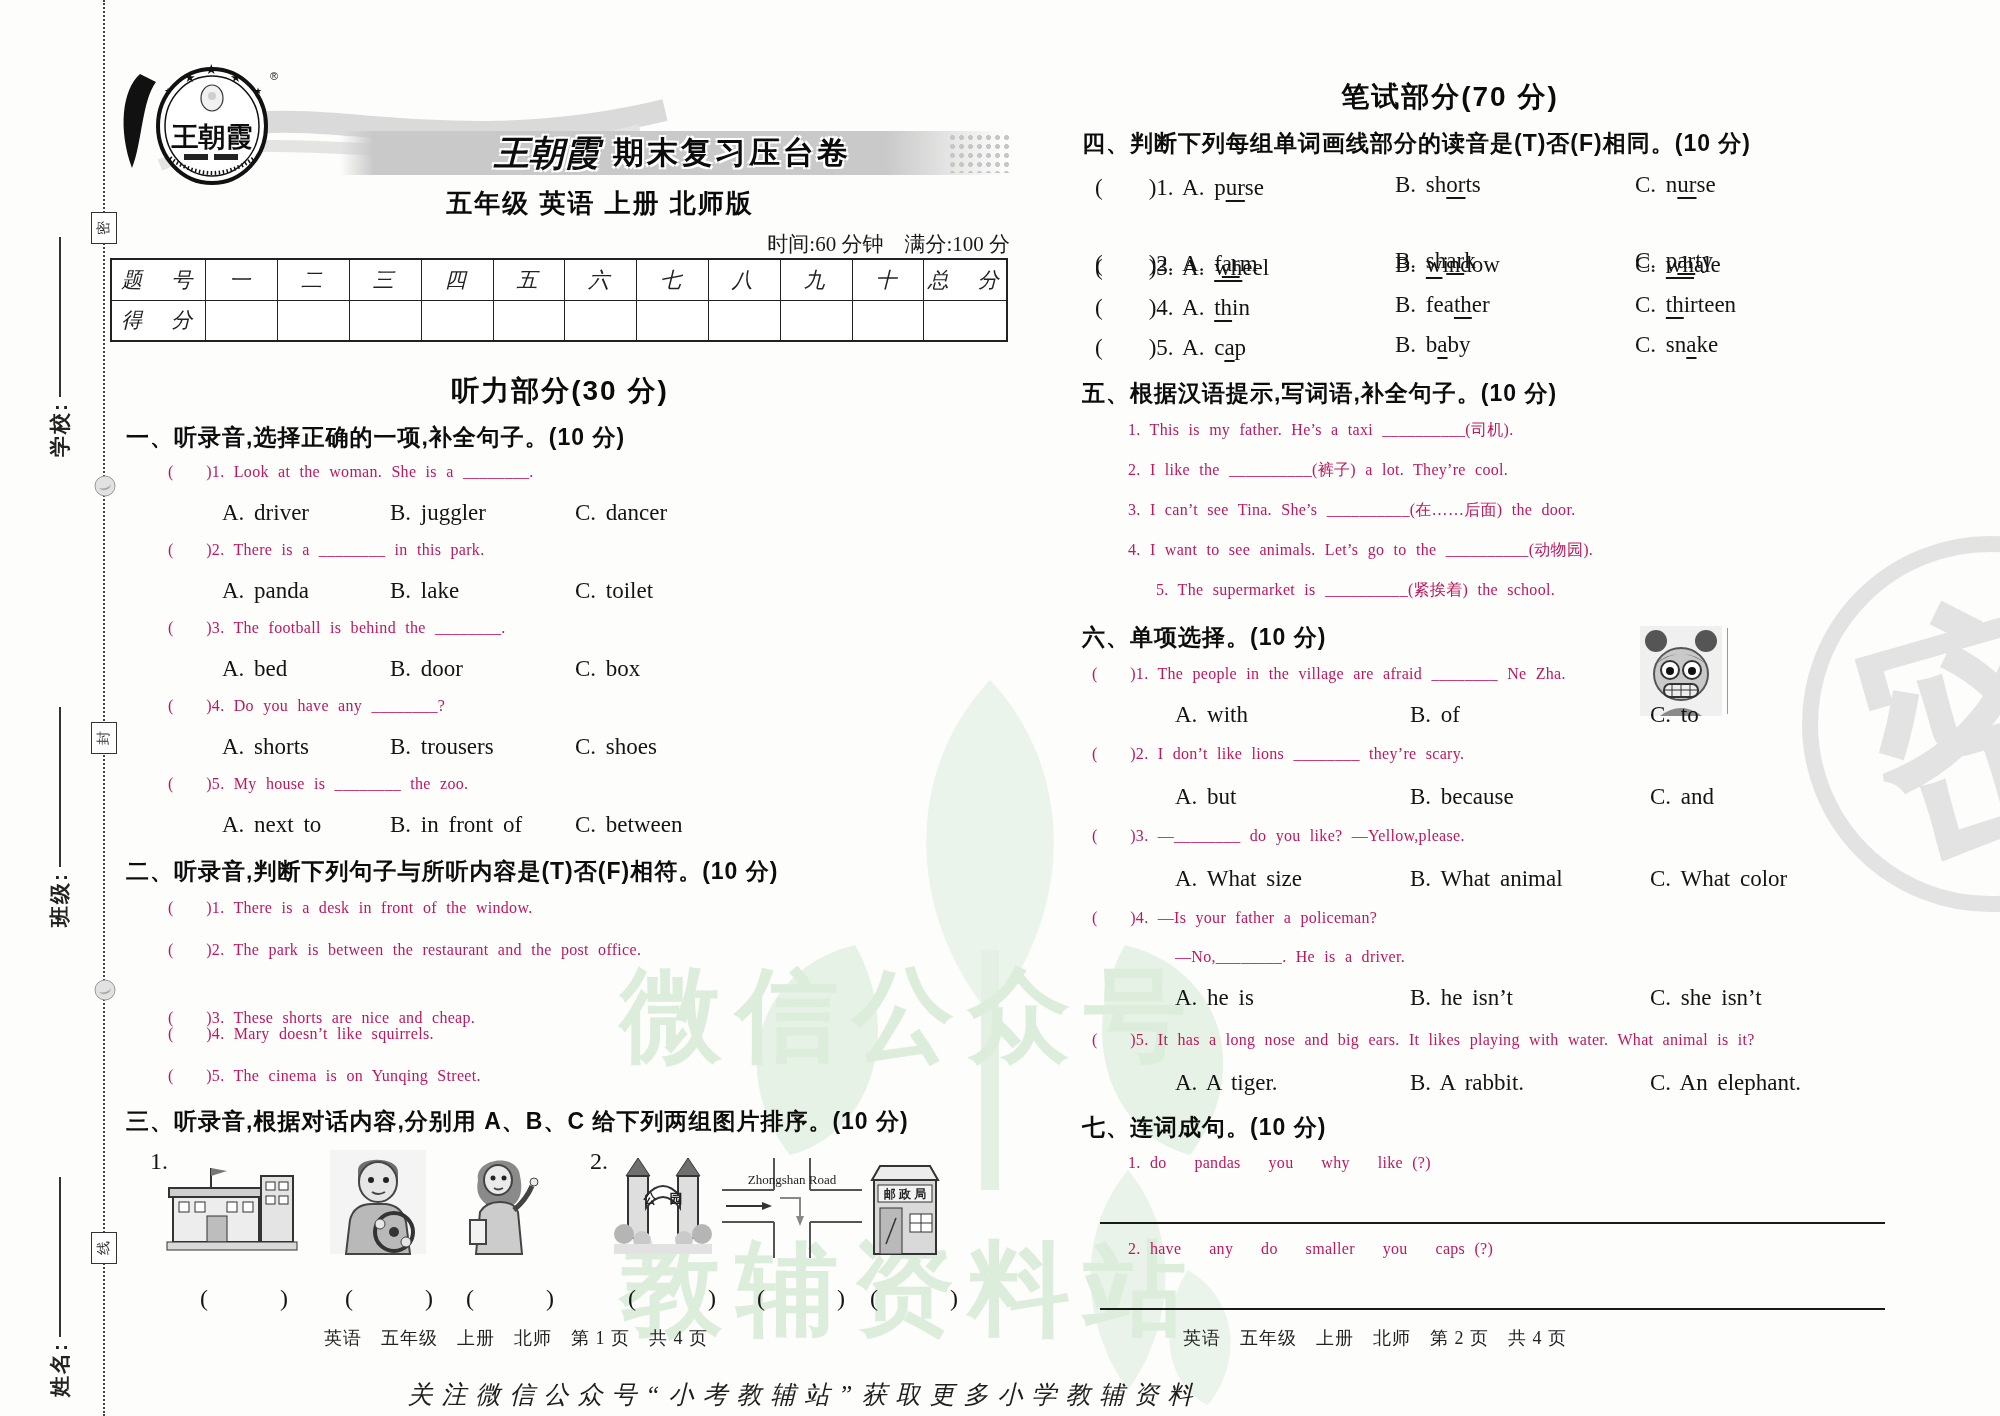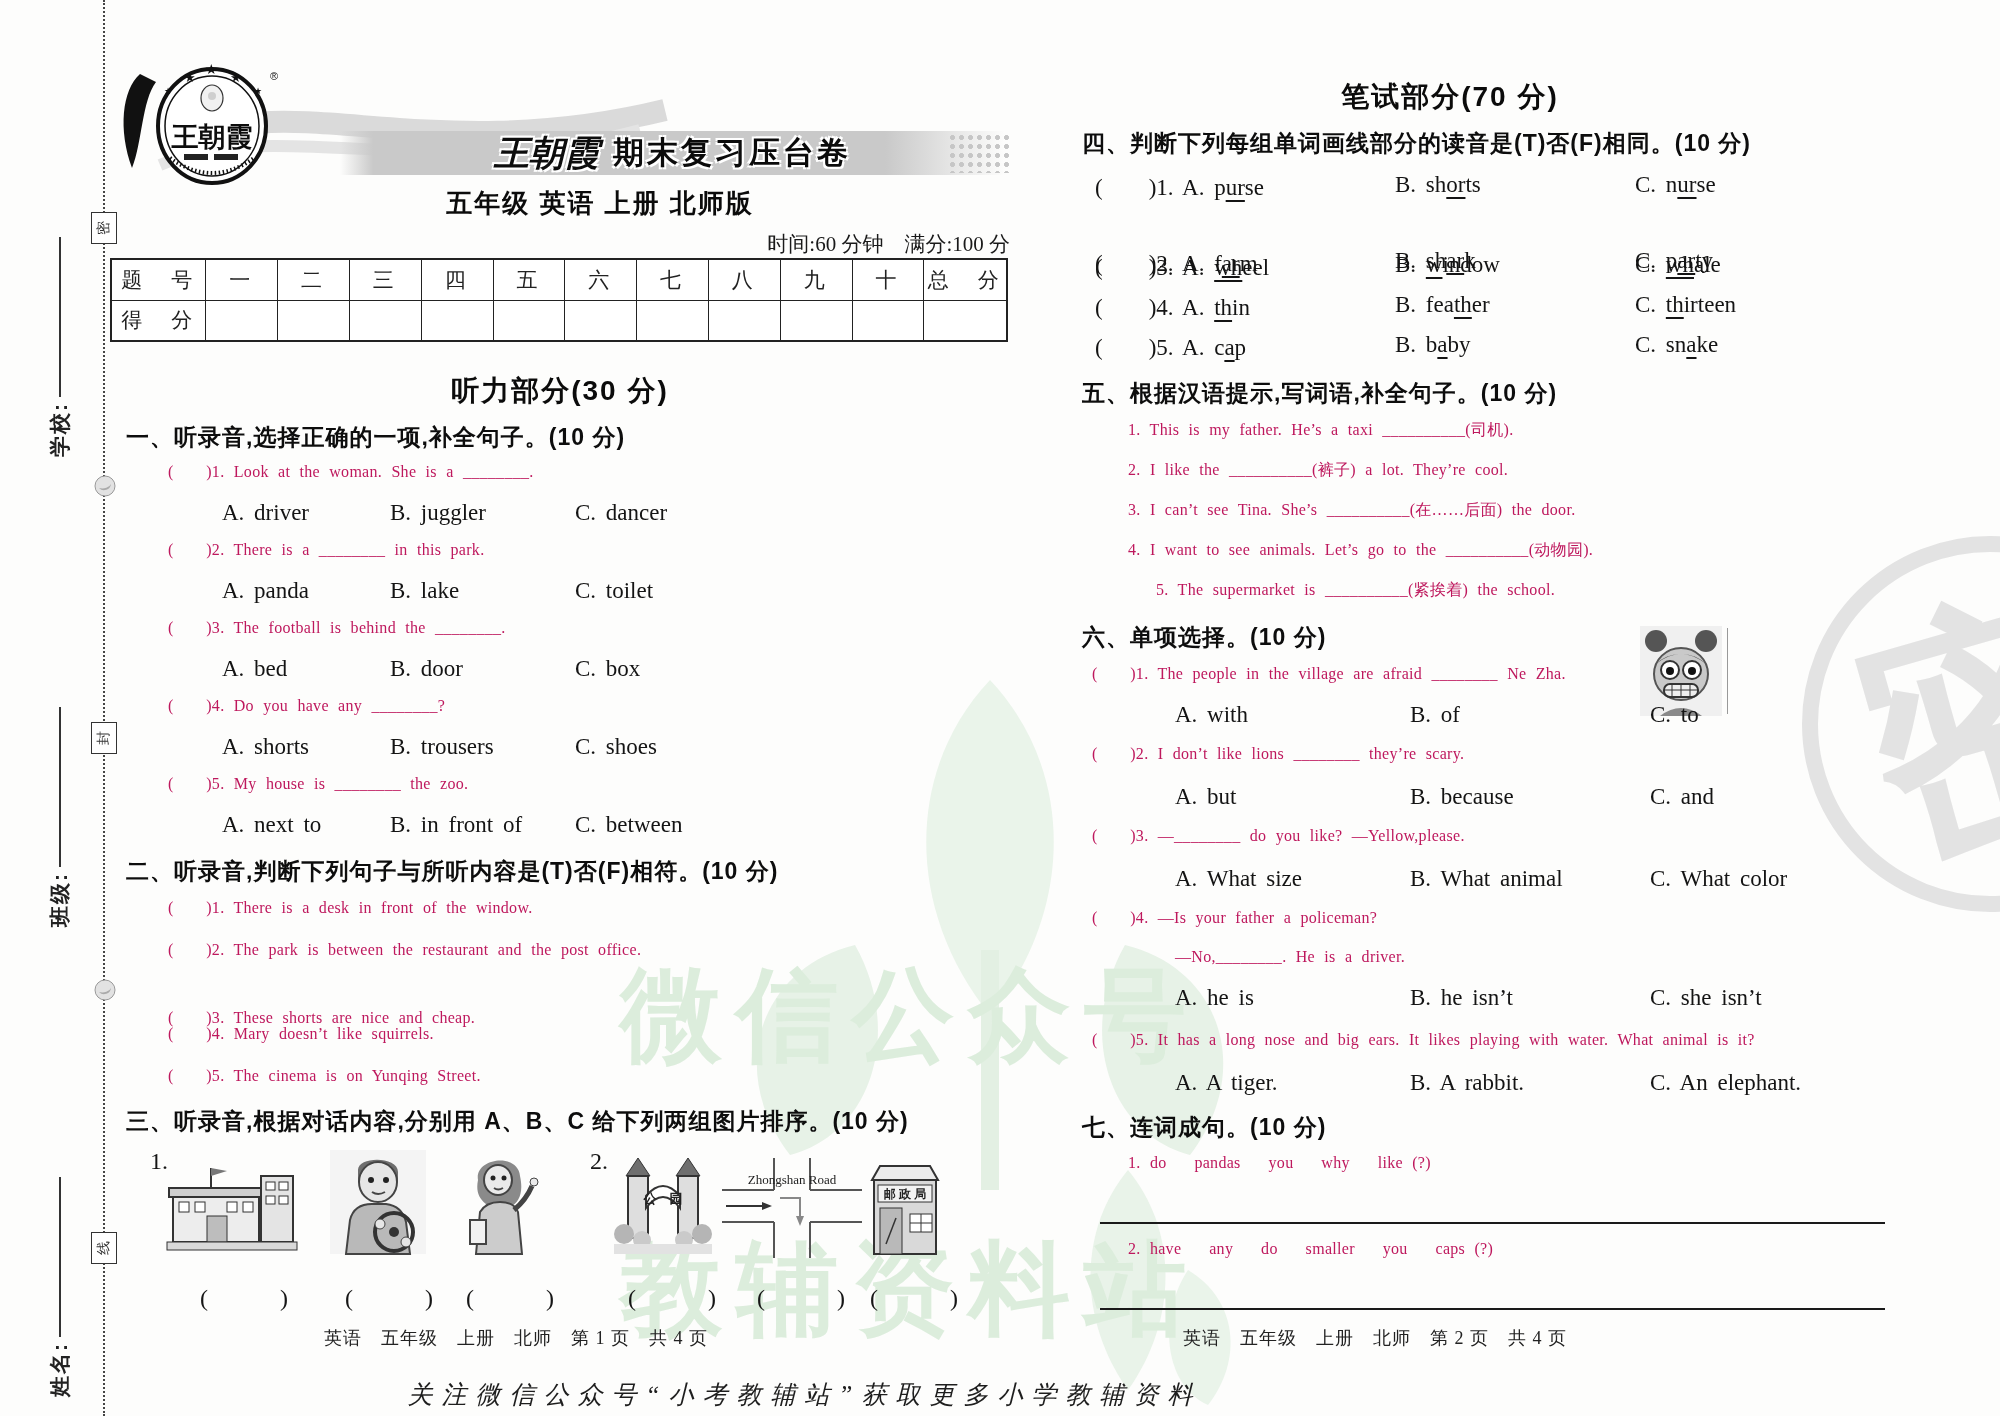--- a/index.html
+++ b/index.html
@@ -22,21 +22,21 @@
   .vfield .lab { font-size:21px; font-weight:600; letter-spacing:2px; color:#222; }
   .vline { width:160px; border-bottom:2px solid #333; height:0; margin-left:5px; }
   .seal-box { width:26px; height:32px; border:1.5px solid #333; background:#fff; display:flex; align-items:center; justify-content:center; }
   .seal-box span { transform:rotate(-90deg); font-size:14px; color:#333; }
   .wm-text { font-weight:800; color:#dcedDC; color:#dceddc; font-size:102px; letter-spacing:14px; white-space:nowrap; }
   .paren { font-family:"Liberation Serif", serif; font-size:24px; white-space:pre; }
   .footer { font-family:"Liberation Serif", serif; font-size:18px; letter-spacing:1px; color:#222; text-align:center; }
   .ansline { border-bottom:2px solid #1a1a1a; height:0; }
   .pre { white-space:pre; }
   table.score { border-collapse:collapse; background:#fff; }
-  table.score td { border:1.5px solid #222; height:41px; text-align:center; font-size:21px; letter-spacing:4px; color:#222; font-family:"Liberation Serif", serif; }
+  table.score td { border:1.5px solid #222; height:41px; text-align:center; font-size:21px; letter-spacing:4px; color:#222; font-family:"Liberation Serif", serif;font-style:italic; }
   table.score { border:2.5px solid #222; }
   .banner { display:flex; align-items:center; justify-content:center; gap:14px;
     background:linear-gradient(90deg, rgba(201,201,201,0) 0%, #c9c9c9 5%, #c9c9c9 82%, rgba(201,201,201,0) 100%); }
   .banner .brand { font-family:"Liberation Serif", serif; font-style:italic; font-weight:700; font-size:35px; color:#0d0d0d;
     text-shadow:-2px -2px 0 #fff, 2px -2px 0 #fff, -2px 2px 0 #fff, 2px 2px 0 #fff; }
   .banner .btitle { font-weight:800; font-size:31px; letter-spacing:3px; color:#0b0b0b;
     text-shadow:-2px -2px 0 #fff, 2px -2px 0 #fff, -2px 2px 0 #fff, 2px 2px 0 #fff; }
   .halftone { background-image:radial-gradient(circle, #c6c6c6 2.2px, transparent 2.7px); background-size:9px 9px; }
   .z0 { z-index:0; } .z1 { z-index:1; }
 </style>

